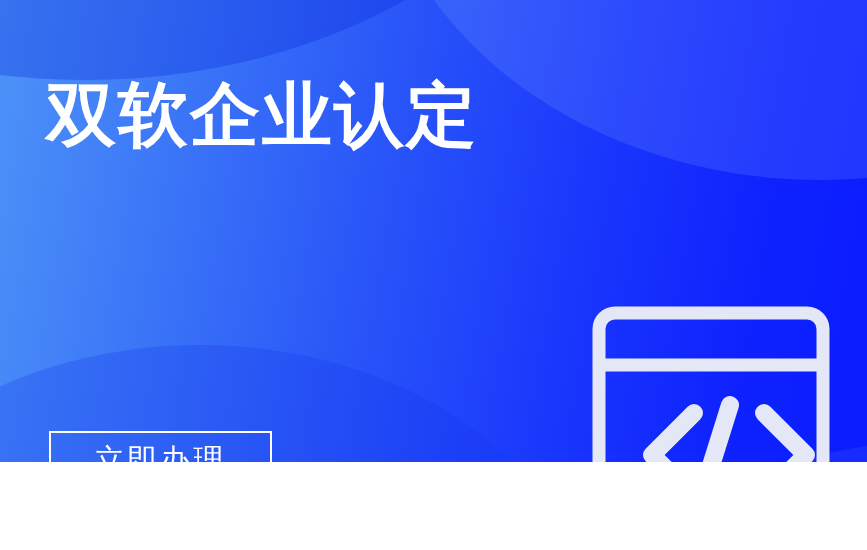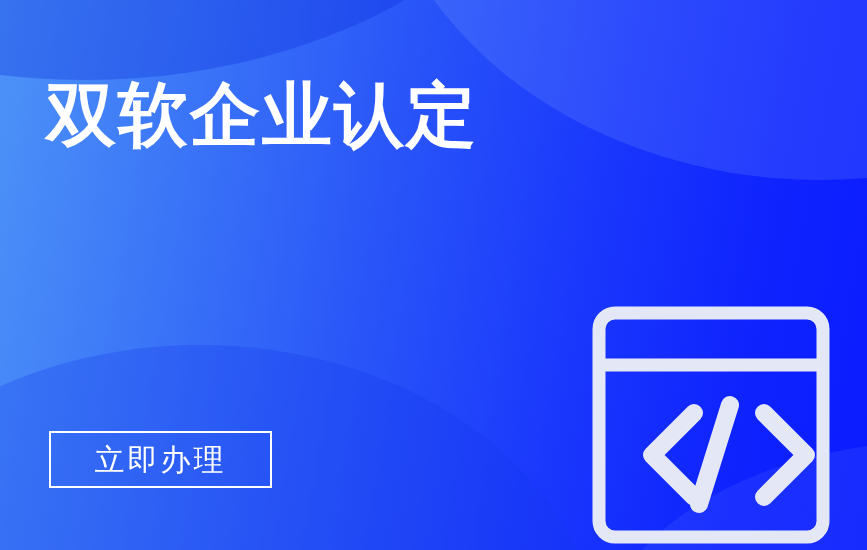--- a/index.html
+++ b/index.html
@@ -8,21 +8,21 @@
     width: 867px;
     height: 550px;
     overflow: hidden;
     background: #ffffff;
     font-family: "Liberation Sans", "DejaVu Sans", sans-serif;
   }
 
   #banner {
     position: relative;
     width: 867px;
-    height: 550px;
+    height: 462px;
     overflow: hidden;
     background: linear-gradient(100deg,
                 #4D93F8 0%,
                 #3C77F7 20%,
                 #2A57F8 42%,
                 #1A38FC 65%,
                 #0E22FE 85%,
                 #0B1CFF 100%);
   }
 

